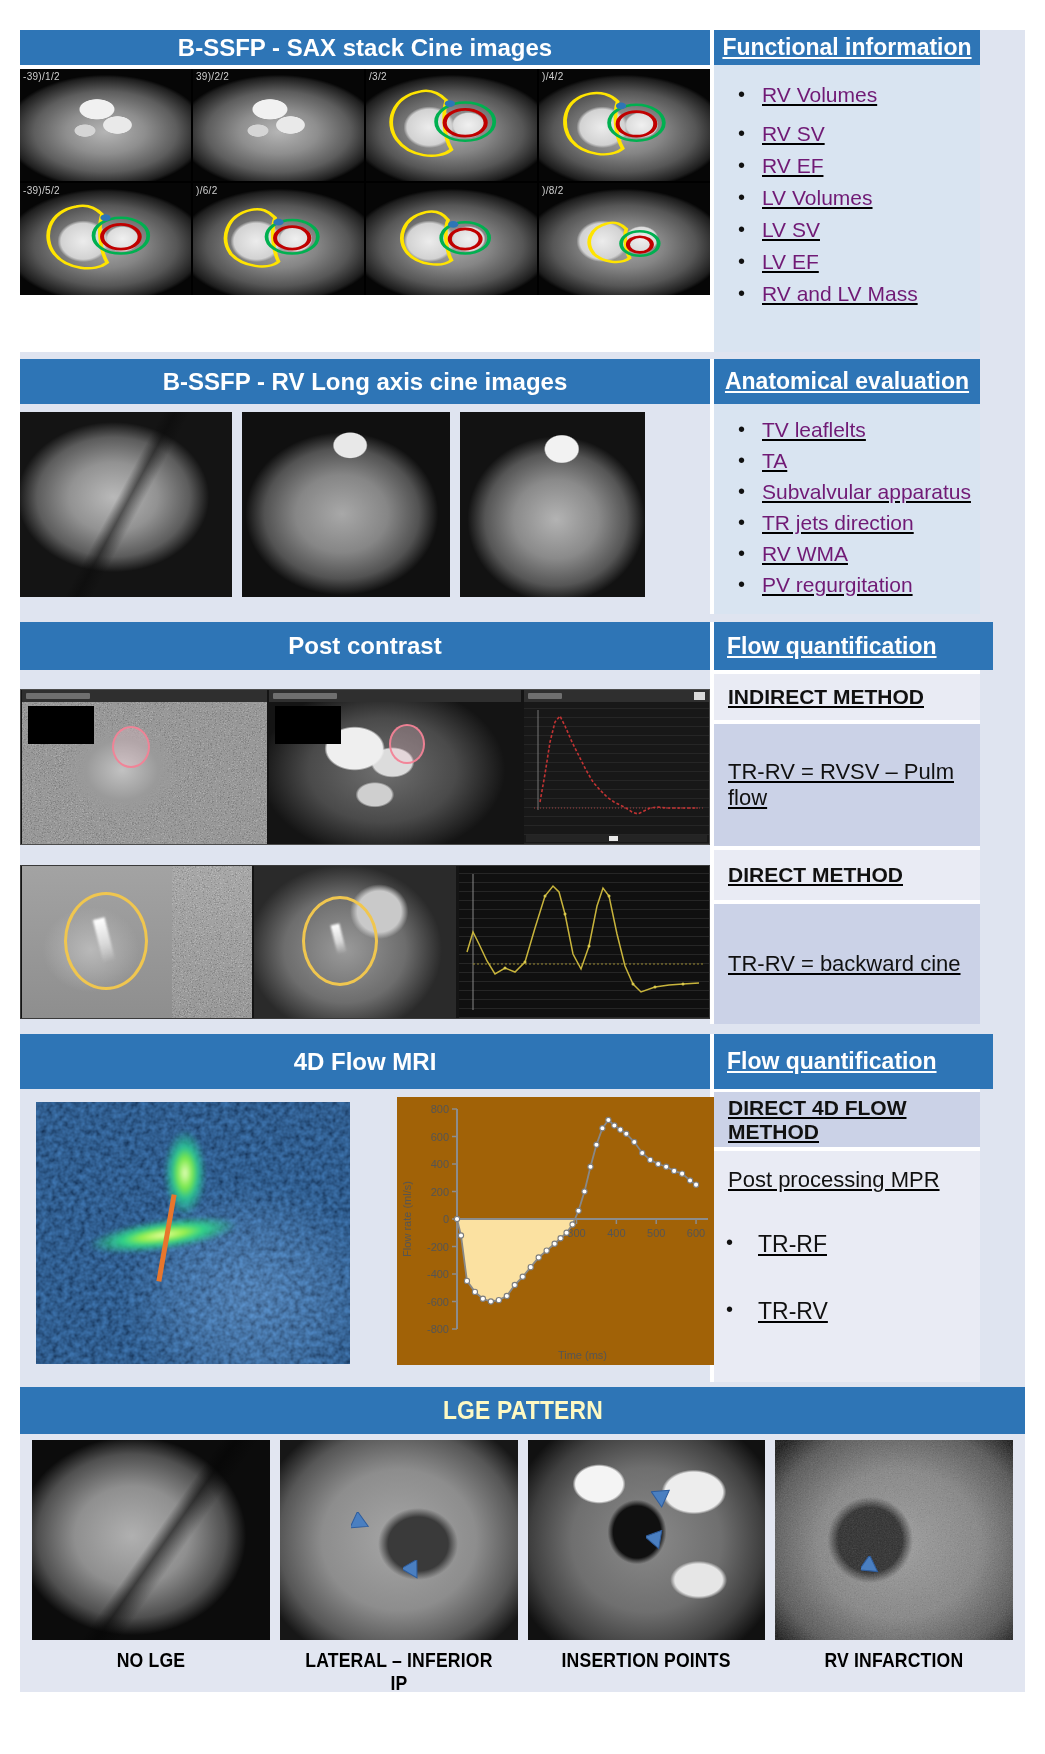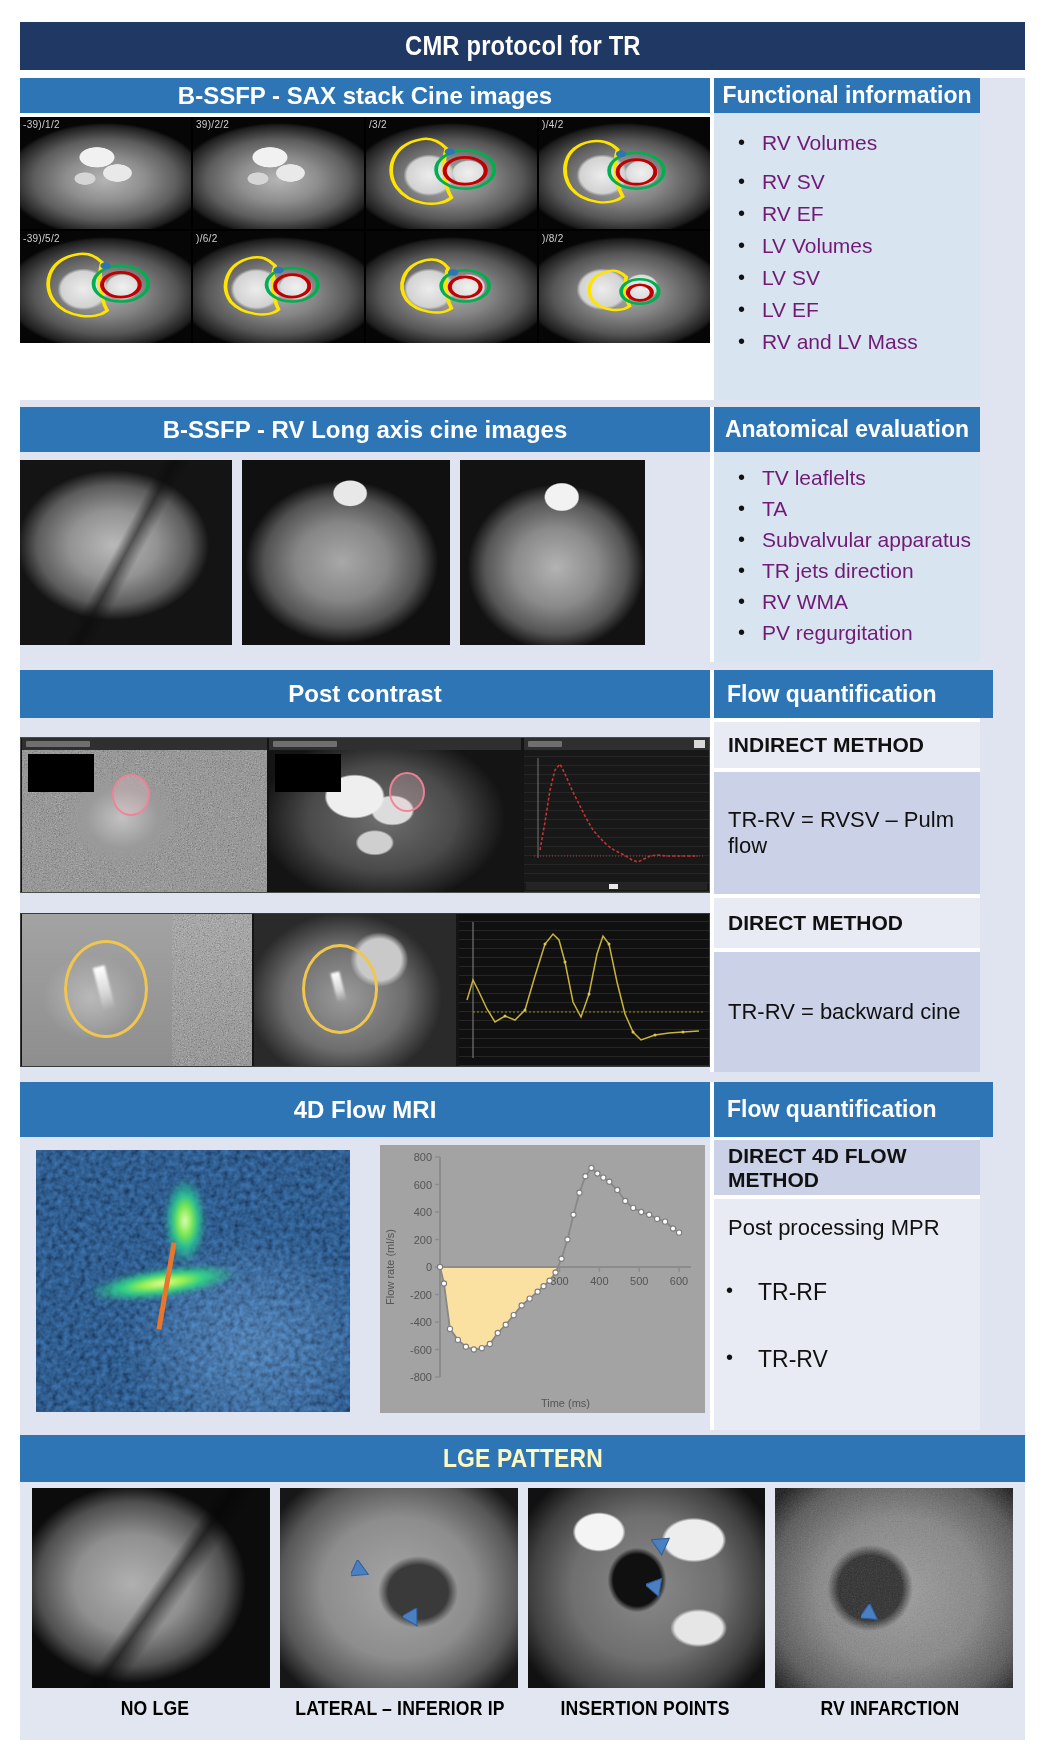--- a/index.html
+++ b/index.html
@@ -13,21 +13,21 @@
   .title-bar .t{color:#fff;font-size:27px;font-weight:bold;}
   .cond{display:inline-block;transform:scaleX(.88);transform-origin:center;letter-spacing:.2px;}
   .gap-white{height:8px;background:#fff;}
   .head{background:#2e75b6;color:#fff;font-weight:bold;display:flex;align-items:center;}
   .head.center{justify-content:center;}
   .head .h{font-size:23px;}
   .head .hl{font-size:24px;}
   .padl{padding-left:13px;}
   
   .left-col{width:690px;flex:none;position:relative;}
-  .right-col{width:266px;flex:none;position:relative;}
+  .right-col{width:266px;flex:none;position:relative;text-decoration:underline;}
   .listpanel{background:#d9e4f1;height:100%;box-sizing:border-box;padding:14px 6px 0 20px;}
   ul.blist{list-style:none;margin:0;padding:0;}
   ul.blist li{position:relative;padding-left:28px;font-size:21px;color:#701a75;}
   ul.blist li::before{content:"•";position:absolute;left:4px;top:0;font-size:20px;color:#111;}
   
   .mri{position:relative;overflow:hidden;background:#0a0a0a;}
   .sax-wrap{background:#fff;height:287px;}
   .sax-grid{display:grid;grid-template-columns:repeat(4,1fr);grid-template-rows:repeat(2,1fr);gap:2px;background:#000;height:226px;margin-top:4px;}
   .sax{position:relative;overflow:hidden;background:
       radial-gradient(72% 62% at 50% 56%, #c9c9c9 0%, #9d9d9d 30%, #6a6a6a 55%, #232323 78%, #060606 82%);}
@@ -82,21 +82,21 @@
   .mrow{background:#e9ebf4;display:flex;align-items:center;}
   .mrow .m{font-size:21px;font-weight:bold;color:#111;padding-left:14px;}
   .frow{background:#cbd2e7;display:flex;align-items:center;}
   .frow .f{font-size:22px;color:#111;padding-left:14px;}
   
   .flow4d-img{position:absolute;left:16px;top:13px;width:314px;height:262px;background:#04060b;overflow:hidden;}
   .flow4d-tissue{position:absolute;right:-30px;bottom:-40px;width:260px;height:220px;background:radial-gradient(closest-side,#6a6f76 0%,#3c4046 55%,rgba(0,0,0,0) 100%);filter:blur(4px);}
   .streak-main{position:absolute;left:52px;top:118px;width:150px;height:30px;border-radius:50%;transform:rotate(-8deg);background:radial-gradient(closest-side,#f4ffb0 0%,#9cf04a 30%,#2fd28a 55%,rgba(40,140,220,0) 100%);filter:blur(2px);z-index:4;}
   .streak-top{position:absolute;left:128px;top:28px;width:42px;height:86px;border-radius:50%;background:radial-gradient(closest-side,#eaffc0 0%,#7be84a 35%,#2bbf96 60%,rgba(40,140,220,0) 100%);filter:blur(2px);z-index:4;}
   .mline{position:absolute;left:128px;top:92px;width:5px;height:88px;background:#e8762c;transform:rotate(10deg);z-index:6;}
-  .chart-panel{position:absolute;left:360px;top:8px;width:325px;height:268px;background:#a3a3a3;}
+  .chart-panel{position:absolute;left:377px;top:8px;width:325px;height:268px;background:#a16207;}
   
   .lge-head{height:47px;background:#2e75b6;display:flex;align-items:center;justify-content:center;}
   .lge-head .t{color:#fef9c3;font-size:26px;font-weight:bold;}
   .lge-body{background:#e2e6f1;padding:6px 12px 0 12px;box-sizing:border-box;}
   .lge-imgs{display:flex;gap:10px;height:200px;}
   .lge-img{flex:1;position:relative;overflow:hidden;background:#000;}
   .lge1{background:
       linear-gradient(125deg, rgba(0,0,0,0) 50%, rgba(5,5,5,.6) 54%, rgba(0,0,0,0) 60%),
       radial-gradient(60% 62% at 42% 48%, #b0b0b0 0%, #8f8f8f 40%, #4f4f4f 66%, #0c0c0c 80%),#050505;}
   .lge2{background:
@@ -105,21 +105,21 @@
   .lge3{background:
       radial-gradient(20% 26% at 46% 46%, #101010 50%, rgba(0,0,0,0) 62%),
       radial-gradient(18% 16% at 30% 22%, #f4f4f4 55%, rgba(0,0,0,0) 62%),
       radial-gradient(22% 18% at 70% 26%, #ededed 55%, rgba(0,0,0,0) 62%),
       radial-gradient(20% 16% at 72% 70%, #e6e6e6 50%, rgba(0,0,0,0) 60%),
       radial-gradient(70% 80% at 50% 50%, #8a8a8a 0%, #6f6f6f 45%, #3f3f3f 70%, #111 85%),#0b0b0b;}
   .lge4{background:
       radial-gradient(30% 36% at 40% 50%, #303030 45%, rgba(0,0,0,0) 60%),
       radial-gradient(76% 82% at 52% 52%, #9e9e9e 0%, #878787 45%, #595959 72%, #1c1c1c 88%),#101010;}
   .ah{position:absolute;z-index:6;}
-  .lge-labels{display:flex;margin-top:9px;}
+  .lge-labels{display:flex;gap:10px;margin-top:9px;}
   .lge-labels .lab{flex:1;text-align:center;font-size:20px;font-weight:bold;color:#000;}
   
   .minichart{position:absolute;inset:0;}
   .pale-panel{background:#e9ebf4;flex:1;}
   .note{font-size:22px;color:#111;padding:16px 0 0 14px;}
   ul.blist2{list-style:none;margin:0;padding:0;}
   ul.blist2 li{position:relative;padding-left:44px;font-size:23px;color:#111;}
   ul.blist2 li::before{content:"•";position:absolute;left:12px;top:0;font-size:20px;color:#111;}
 </style>
 </head>
@@ -139,23 +139,20 @@
     <filter id="blueNoise" x="0" y="0" width="100%" height="100%">
       <feTurbulence type="fractalNoise" baseFrequency="0.18" numOctaves="2" stitchTiles="stitch"></feTurbulence>
       <feColorMatrix type="matrix" values="0.12 0 0 0 0  0.45 0 0 0 0.02  1.05 0 0 0 0.1  0 0 0 0 0.9"></feColorMatrix>
     </filter>
   </defs>
 </svg>
 
 <div class="page">
   <div class="poster">
 
-    <div class="title-bar">
-      <span class="t"><span class="cond">CMR protocol for TR</span></span>
-    </div>
     <div class="gap-white"></div>
 
     <div class="row" style="height:35px">
       <div class="head center left-col">
         <span class="hl">B-SSFP - SAX stack Cine images</span>
       </div>
       <div class="vdiv"></div>
       <div class="head center right-col">
         <span class="h">Functional information</span>
       </div>

